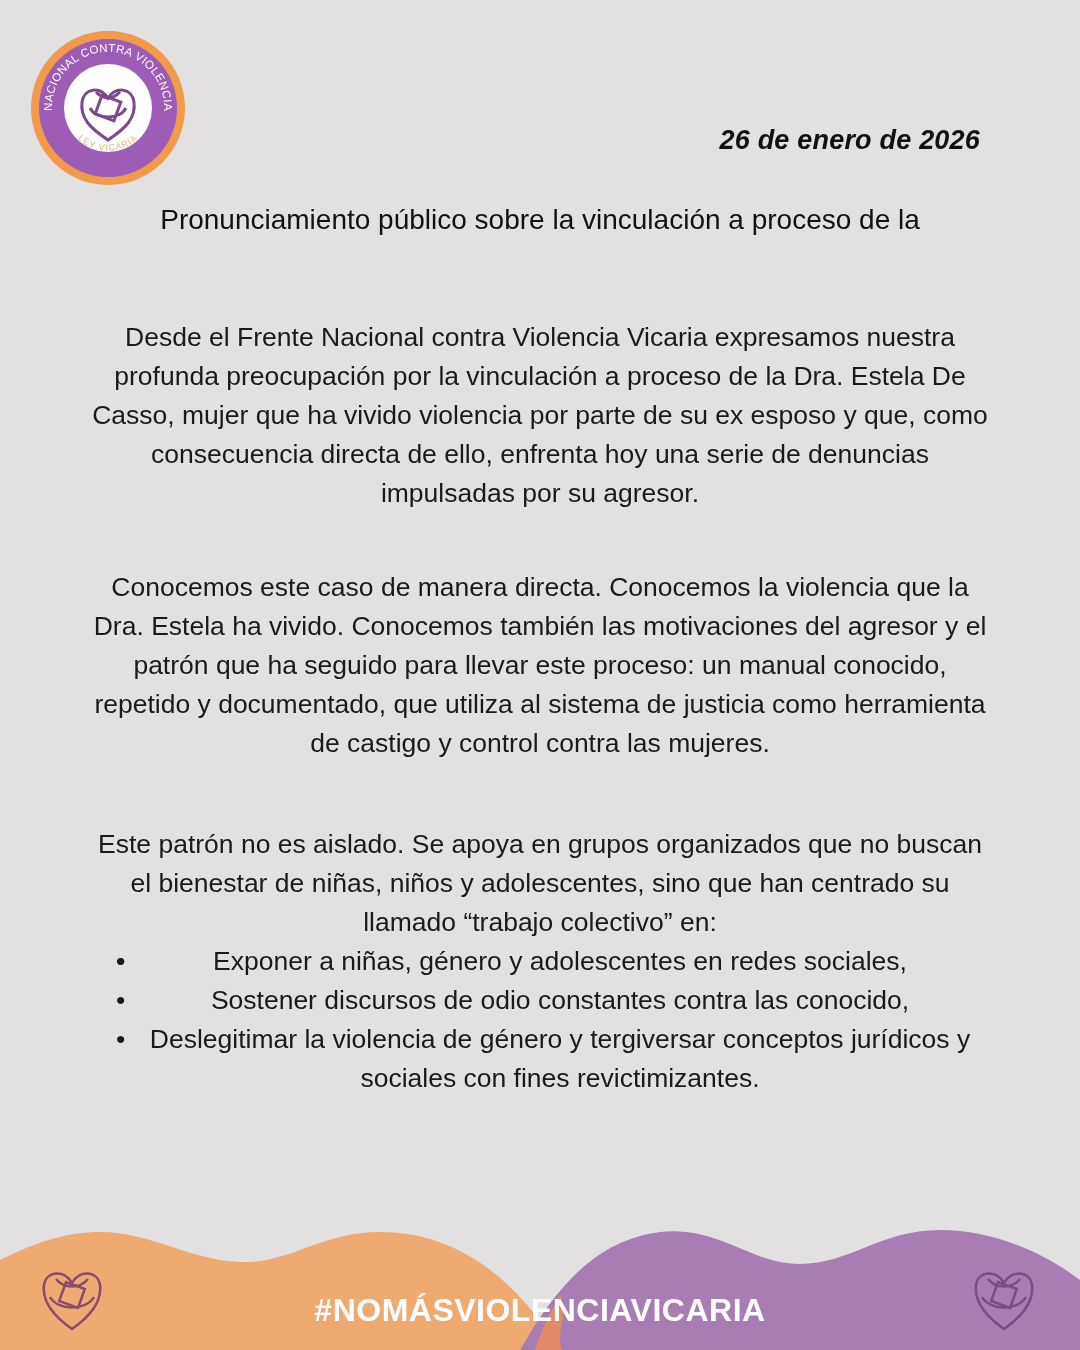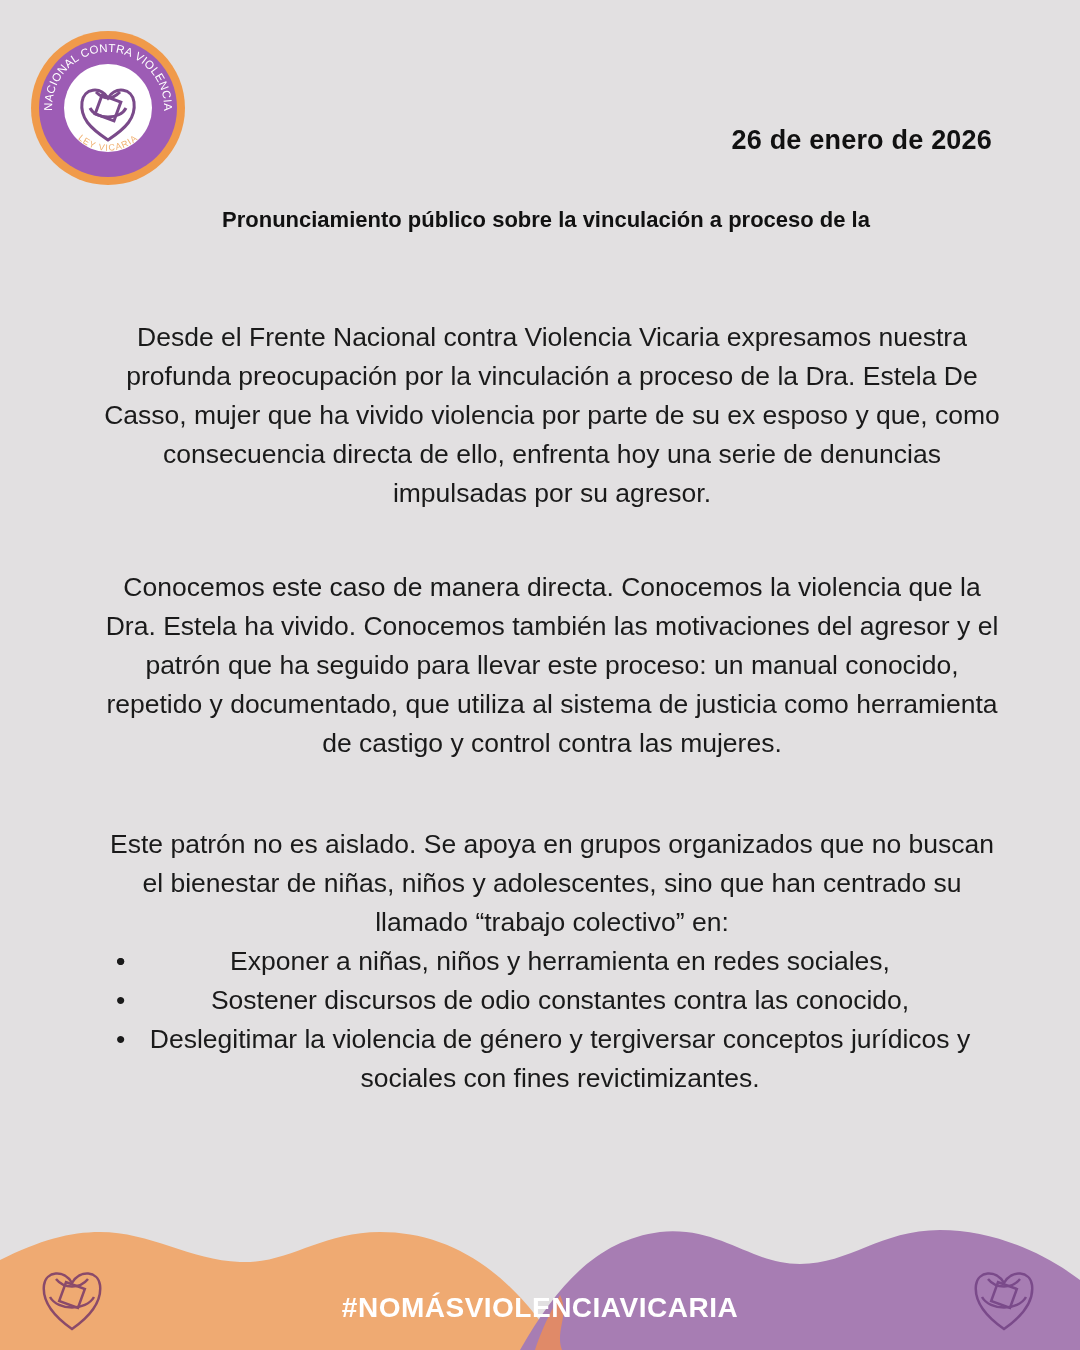--- a/index.html
+++ b/index.html
@@ -1,28 +1,28 @@
 <!DOCTYPE html>
 <html><head>
 <meta charset="utf-8">
 <style>
   html, body { margin:0; padding:0; }
   body { width:1080px; height:1350px; background:#e2e0e1; position:relative; overflow:hidden; font-family:"Liberation Sans", sans-serif; color:#111; }
   .logo { position:absolute; left:30px; top:30px; width:156px; height:156px; }
-  .date { position:absolute; right:88px; top:125px; font-size:27px; font-weight:bold; letter-spacing:0.2px; }
-  .title { position:absolute; left:86px; width:920px; top:200px; text-align:center; font-size:22px; font-weight:bold; line-height:40px; }
-  .para { position:absolute; left:90px; width:900px; text-align:center; font-size:26.5px; line-height:39px; font-weight:normal; color:#1a1a1a;margin-left:12px; }
+  .date { position:absolute; right:100px; top:125px; font-size:27px; font-weight:bold; letter-spacing:0.2px;font-style:italic; }
+  .title { position:absolute; left:80px; width:920px; top:200px; text-align:center; font-size:28px; font-weight:normal; line-height:40px; }
+  .para { position:absolute; left:90px; width:900px; text-align:center; font-size:26.5px; line-height:39px; font-weight:normal; color:#1a1a1a; }
   .p1 { top:318px; }
   .p2 { top:568px; }
   .p3 { top:825px; }
   .bullets { position:absolute; left:100px; width:880px; top:942px; font-size:26.5px; line-height:39px; color:#1a1a1a; margin:0; padding:0; list-style:none; }
   .bullets li { position:relative; text-align:center; padding-left:40px; }
   .bullets li .dot { position:absolute; left:16px; top:0; }
   .footer { position:absolute; left:0; top:1200px; width:1080px; height:150px; }
-  .hashtag { position:absolute; left:0; width:1080px; top:1292px; text-align:center; font-size:28px; font-weight:bold; color:#ffffff; letter-spacing:0.5px; }
+  .hashtag { position:absolute; left:0; width:1080px; top:1292px; text-align:center; font-size:32px; font-weight:bold; color:#ffffff; letter-spacing:0.5px; }
   .knot { position:absolute; width:64px; height:66px; }
   .knot-left { left:40px; top:1265px; }
   .knot-right { left:972px; top:1265px; }
 </style>
 </head>
 <body>
 
 <div class="logo">
   <svg width="156" height="156" viewBox="0 0 156 156">
     <defs>
@@ -52,21 +52,21 @@
 <div class="title">
   <div>Pronunciamiento público sobre la vinculación a proceso de la</div>
 </div>
 
 <div class="para p1">Desde el Frente Nacional contra Violencia Vicaria expresamos nuestra profunda preocupación por la vinculación a proceso de la Dra. Estela De Casso, mujer que ha vivido violencia por parte de su ex esposo y que, como consecuencia directa de ello, enfrenta hoy una serie de denuncias impulsadas por su agresor.</div>
 <div class="para p2">Conocemos este caso de manera directa. Conocemos la violencia que la Dra. Estela ha vivido. Conocemos también las motivaciones del agresor y el patrón que ha seguido para llevar este proceso: un manual conocido, repetido y documentado, que utiliza al sistema de justicia como herramienta de castigo y control contra las mujeres.</div>
 <div class="para p3">Este patrón no es aislado. Se apoya en grupos organizados que no buscan el bienestar de niñas, niños y adolescentes, sino que han centrado su llamado “trabajo colectivo” en:</div>
 
 <ul class="bullets">
   <li><span class="dot">•</span></li>
-  <li><span class="dot">•</span><span>Exponer a niñas, niños y herramienta en redes sociales,</span></li>
+  <li><span class="dot">•</span><span>Exponer a niñas, género y adolescentes en redes sociales,</span></li>
   <li><span class="dot">•</span><span>Sostener discursos de odio constantes contra las conocido,</span></li>
   <li><span class="dot">•</span><span>Deslegitimar la violencia de género y tergiversar conceptos jurídicos y sociales con fines revictimizantes.</span></li>
 </ul>
 
 <svg class="footer" viewBox="0 0 1080 150" preserveAspectRatio="none">
 
   <path d="M0 60 C 40 40, 70 32, 100 32 C 150 32, 190 60, 240 62 C 290 64, 320 32, 380 32 C 450 32, 510 70, 560 150 L 0 150 Z" fill="#efaa72"></path>
 
   <path d="M520 150 C 560 80, 600 40, 660 32 C 720 26, 750 64, 800 64 C 850 64, 880 30, 940 30 C 990 30, 1040 50, 1080 80 L 1080 150 Z" fill="#a77db3"></path>
 

